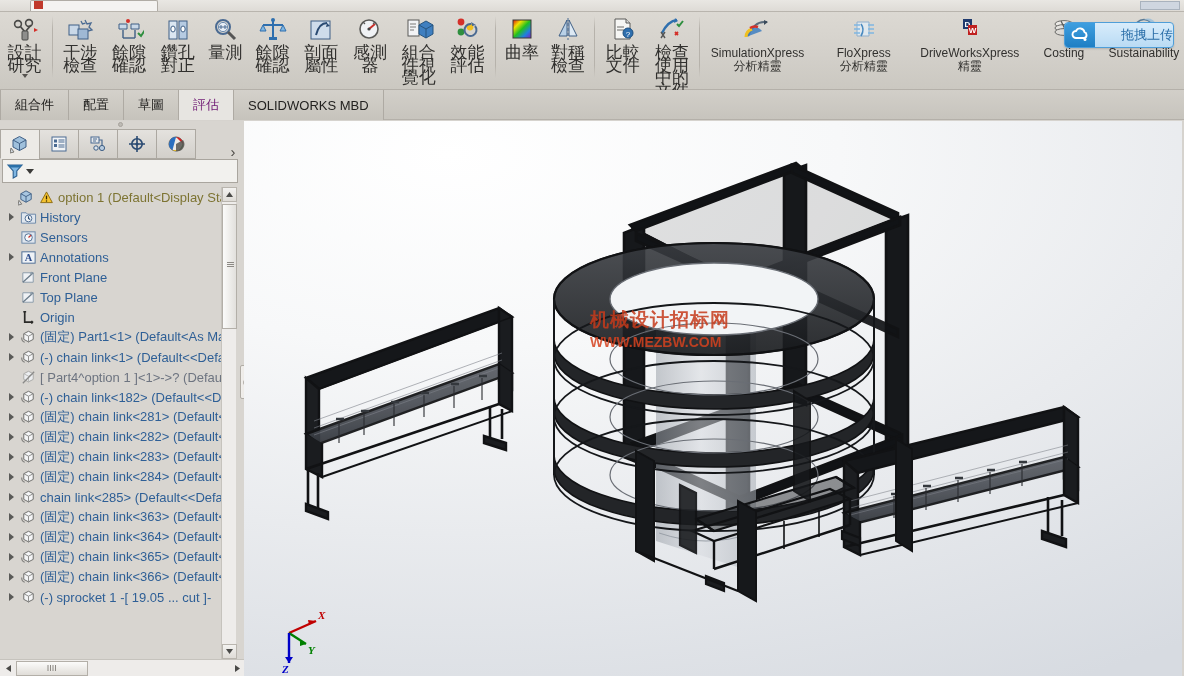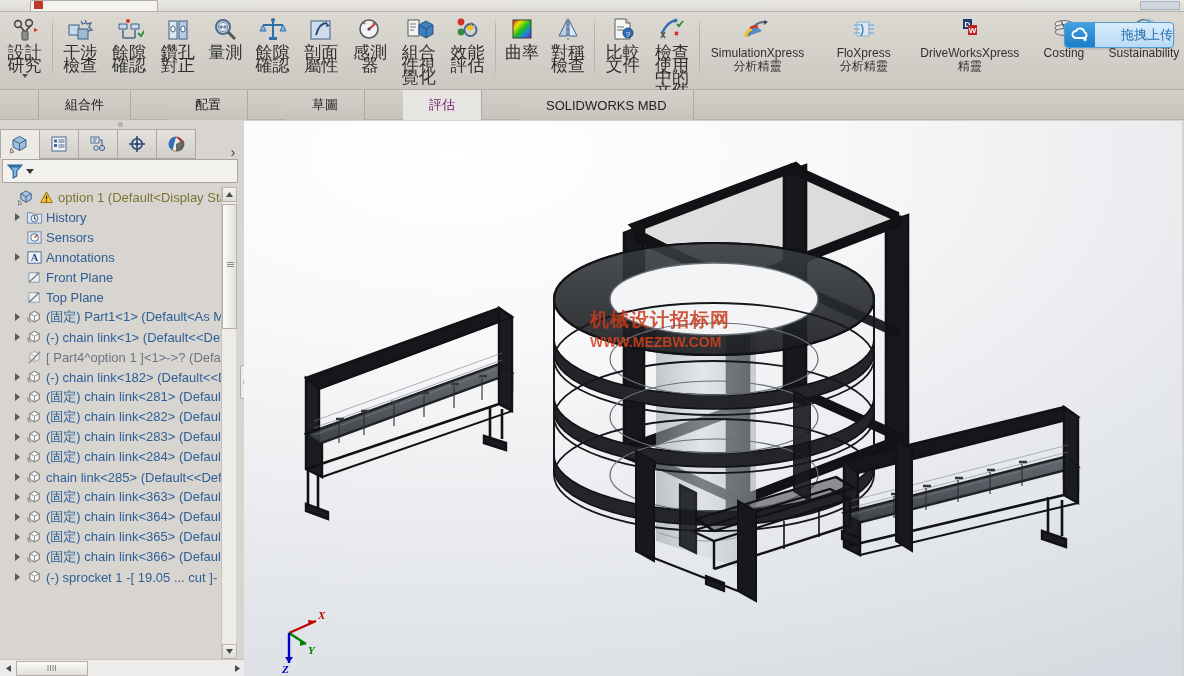--- a/index.html
+++ b/index.html
@@ -60,24 +60,23 @@
 
   
   .tabrow {
     position: absolute; left: 0; top: 90px; width: 1184px; height: 30px;
     background: linear-gradient(#d2cfc9, #c7c4bd);
     border-bottom: 1px solid #b4b0a9;
   }
   .tabs { display: flex; height: 30px; align-items: stretch; }
   .tab {
     display: flex; align-items: center; justify-content: center;
-    padding: 0 26px; font-size: 13px; color: #232220;
+    padding: 0 14px; font-size: 13px; color: #232220;
     border-right: 1px solid #aeaaa3; cursor: default;
     background: linear-gradient(#d4d1cb, #c6c3bc);
-    margin-left: 38px;
   }
   .tab.active { background: #e7e5e1; color: #701a75; }
   .tab:first-child { border-left: 1px solid #aeaaa3; }
 
   .viewtools {
     position: absolute; left: 556px; top: 90px; height: 30px;
     display: flex; align-items: center; gap: 2px;
   }
   .vbtn { width: 24px; height: 24px; display: flex; align-items: center; justify-content: center; cursor: default; }
   .vcaret { width: 0; height: 0; border-left: 3.5px solid transparent; border-right: 3.5px solid transparent;
@@ -140,21 +139,21 @@
     display: flex; align-items: center; height: 20px; padding-left: 2px;
     white-space: nowrap; cursor: default;
   }
   .tw { width: 14px; height: 14px; display: flex; align-items: center; justify-content: center; flex: none; }
   .tw .arr { width: 0; height: 0; border-top: 4px solid transparent; border-bottom: 4px solid transparent;
              border-left: 5px solid #5a5a58; }
   .ticon { width: 20px; height: 18px; display: flex; align-items: center; justify-content: center; flex: none; }
   .tlabel { font-size: 13px; color: #2e5f96; padding-left: 2px; }
   .tlabel.root { color: #7d7432; }
   .tlabel.gray { color: #6d7480; }
-  .tdepth1 { padding-left: 10px; }
+  .tdepth1 { padding-left: 4px; }
 
   
   .tsb { position: absolute; right: 8px; top: 66px; width: 15px; height: 472px;
          background: #eeecea; border-left: 1px solid #c6c3bd; }
   .tsb-btn { width: 15px; height: 15px; background: linear-gradient(#f3f2f0,#dfdcd7);
              border: 1px solid #b9b5ae; display:flex;align-items:center;justify-content:center; cursor: default;}
   .tsb-thumb { position: absolute; left: 0; top: 17px; width: 15px; height: 125px;
                background: linear-gradient(to right,#fbfbfa,#e2e0dc); border: 1px solid #b3afa8; cursor: default;}
   .tsb-grip { position:absolute; left:4px; top:57px; width:7px; height:6px; }
   .tsb-grip i { display:block; height:1px; background:#8d8a85; margin-bottom:1px; }
@@ -729,20 +728,30 @@
           <svg width="17" height="17" viewBox="0 0 18 18">
             <path d="M3 4 h11 v10 h-11 z" fill="#eef1f4" stroke="#8a9aa8"></path>
             <path d="M3 14 L14 4" stroke="#6a7a88" stroke-width="1.3"></path>
             <path d="M12 3 v3 M10.5 4.5 h3" stroke="#8a9aa8"></path>
           </svg>
         </span>
         <span class="tlabel">Top Plane</span>
       </div>
 
 
+      <div class="trow tdepth1">
+        <span class="tw"></span>
+        <span class="ticon">
+          <svg width="17" height="17" viewBox="0 0 18 18">
+            <path d="M5 3 v11 h9" stroke="#2a2a28" stroke-width="1.8" fill="none"></path>
+            <path d="M3.5 3 h3 M12.5 12.5 v3" stroke="#2a2a28" stroke-width="1.6"></path>
+          </svg>
+        </span>
+        <span class="tlabel">Origin</span>
+      </div>
 
       <div class="trow tdepth1">
         <span class="tw">
             <span class="arr"></span>
           </span>
         <span class="ticon">
           <svg width="17" height="17" viewBox="0 0 18 18">
             <path d="M4 5 l5 -2.6 5 2.6 v6 l-5 2.6 -5 -2.6 z" fill="#f4f5f6" stroke="#6a6a68"></path>
             <path d="M4 5 l5 2.6 5 -2.6 M9 7.6 v6.6" stroke="#8a8a88" fill="none"></path>
             <path d="M2 9 a4 4 0 0 0 3 5" stroke="#7a7a78" fill="none" stroke-width="1.1"></path>

